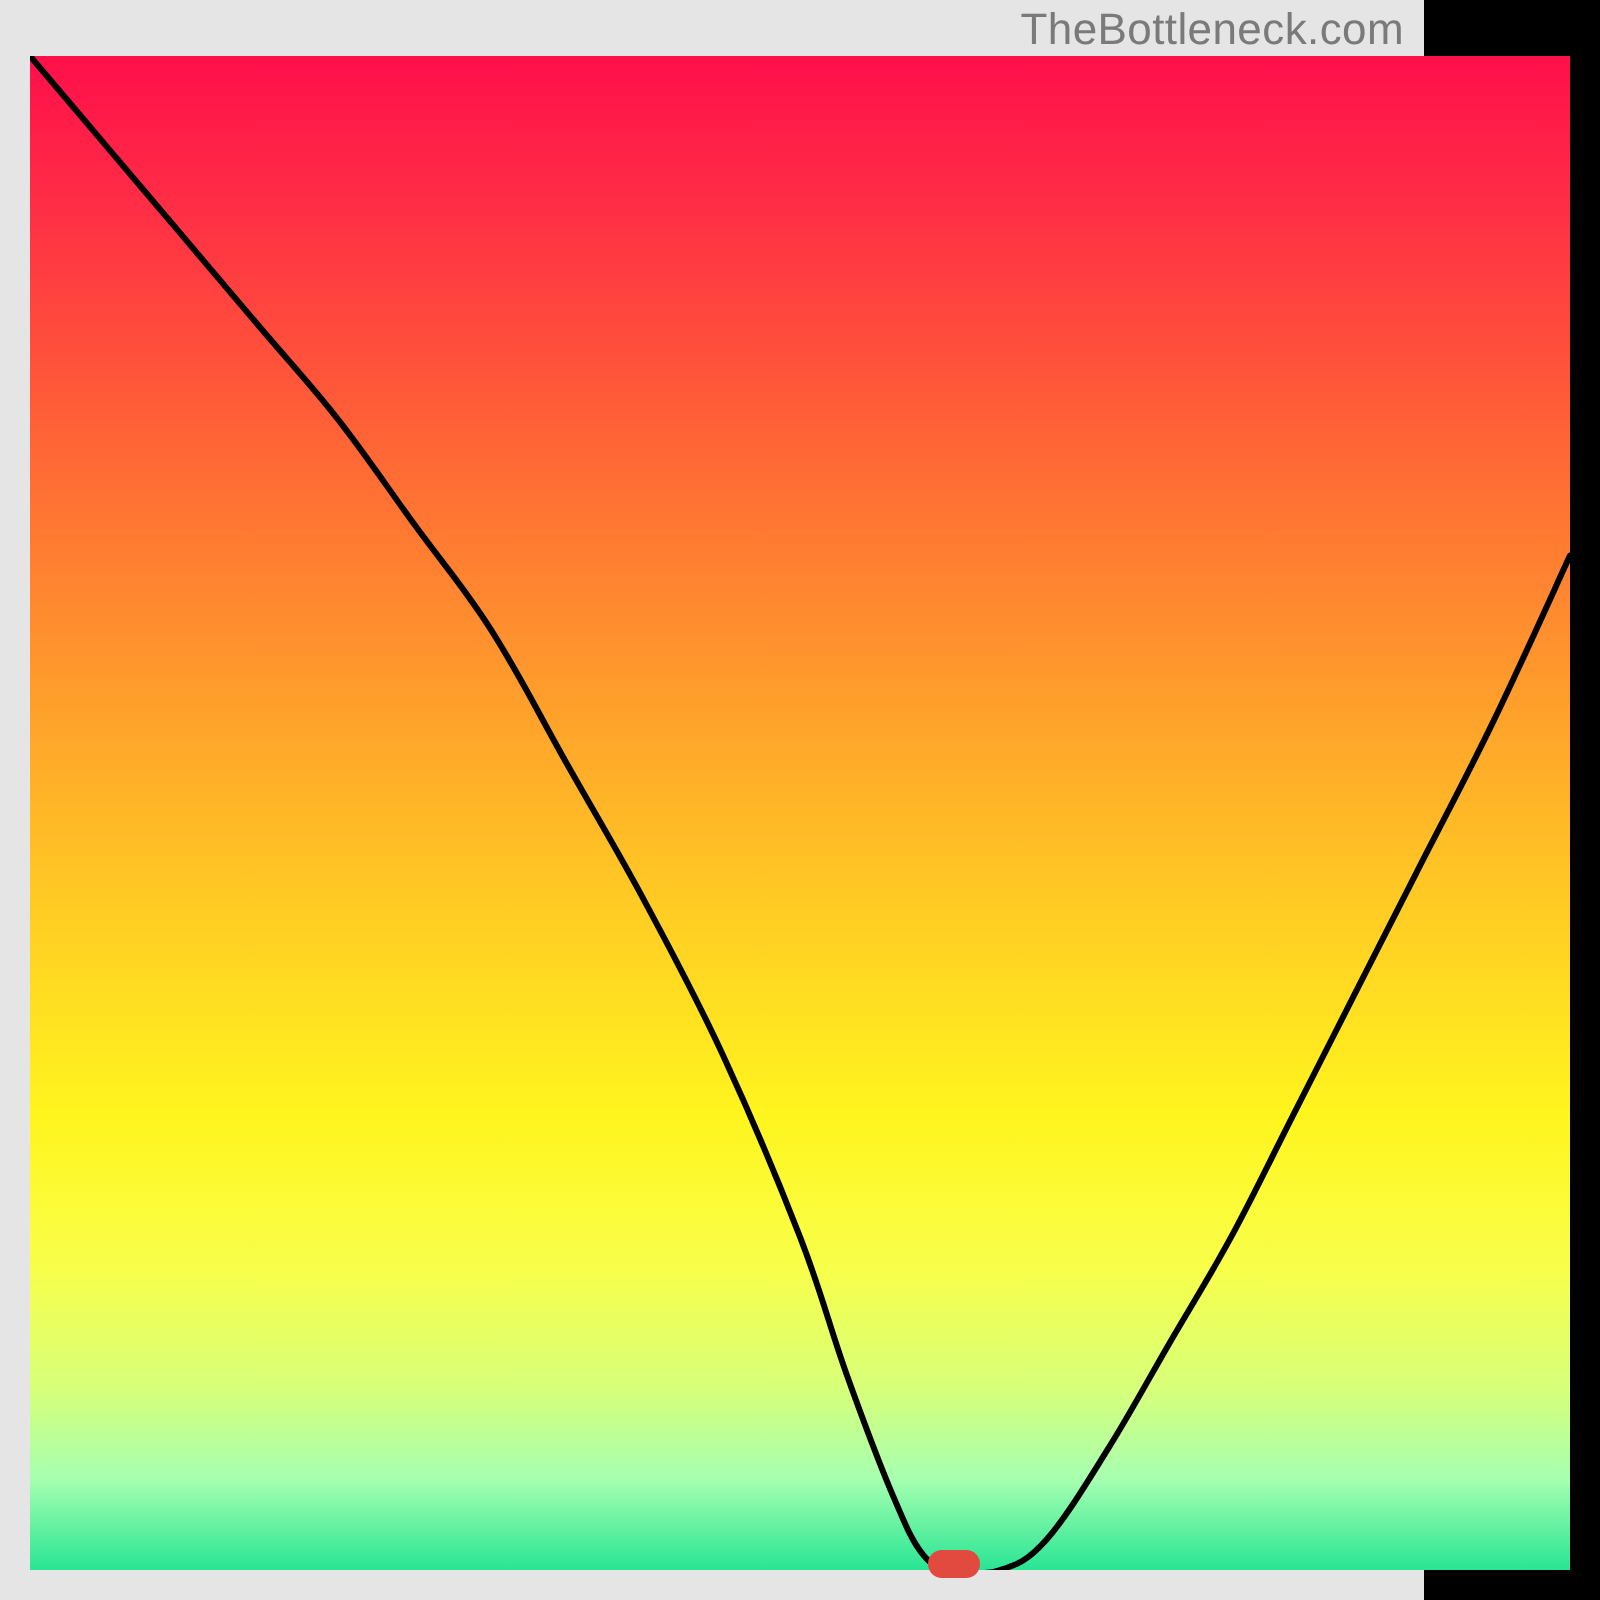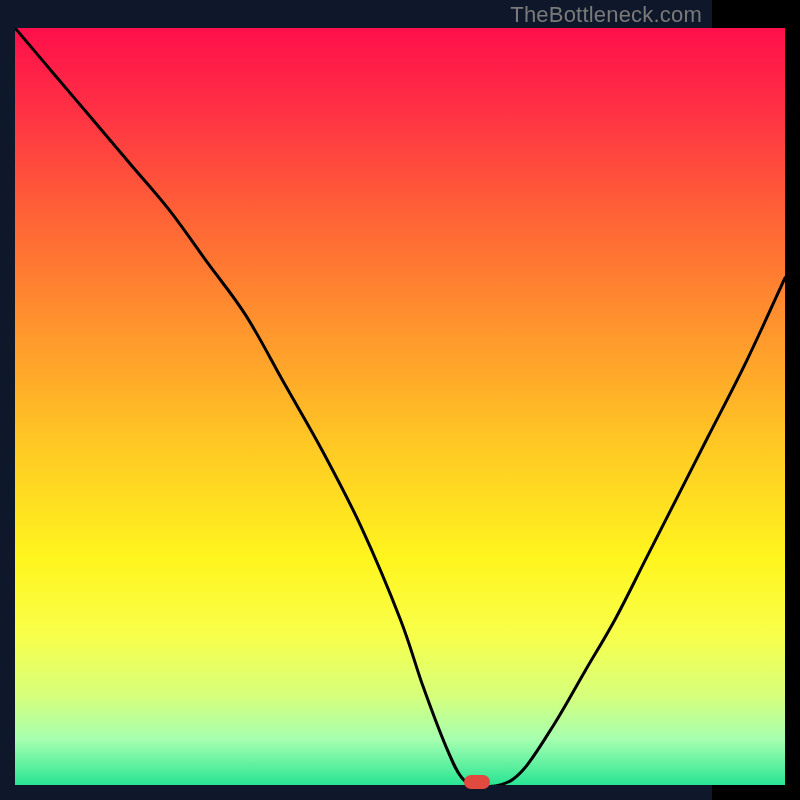--- a/index.html
+++ b/index.html
@@ -8,21 +8,21 @@
     width: 800px;
     height: 800px;
     background: #000;
     font-family: Arial, Helvetica, sans-serif;
     overflow: hidden;
   }
   .frame {
     position: relative;
     width: 712px;
     height: 800px;
-    background: #0f172a;
+    background: #e5e5e5;
   }
   .watermark {
     position: absolute;
     top: 2px;
     right: 10px;
     color: #7a7a7a;
     font-size: 22px;
     font-weight: 500;
     letter-spacing: 0.2px;
     z-index: 20;

